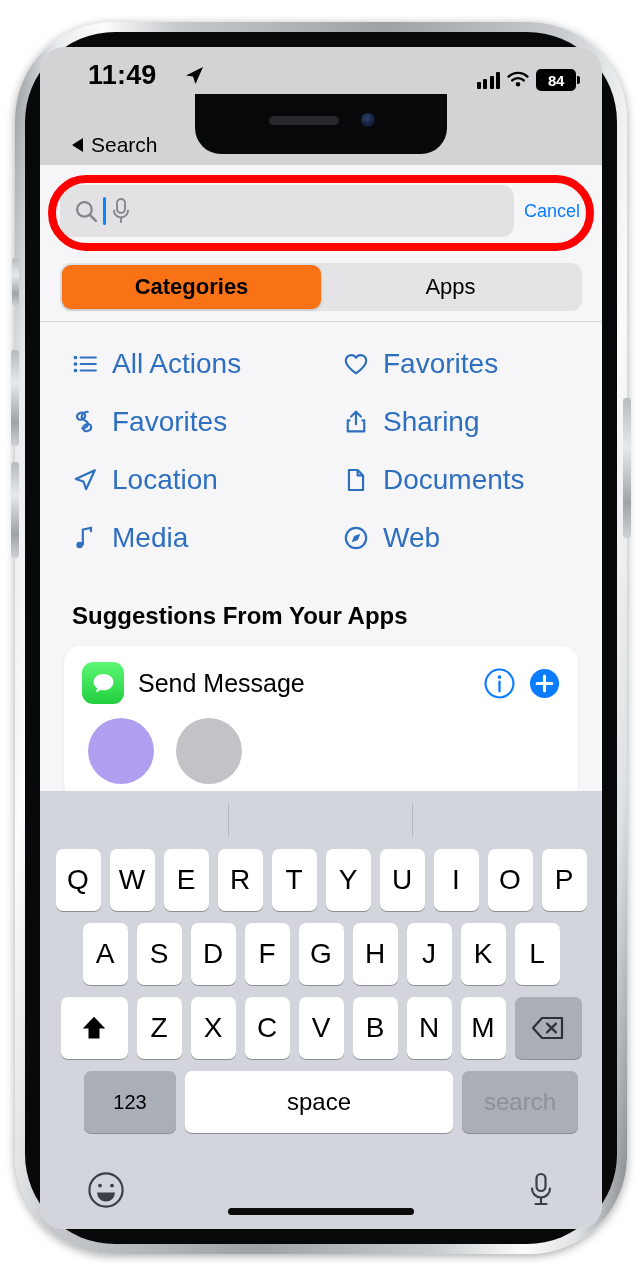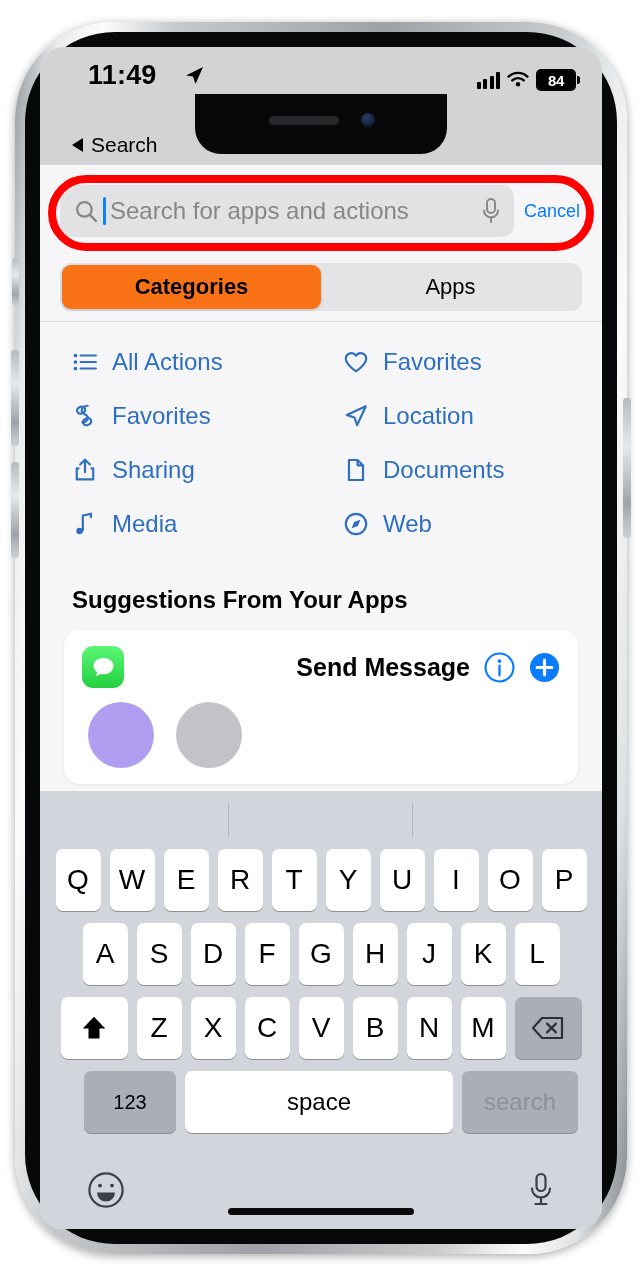--- a/index.html
+++ b/index.html
@@ -152,41 +152,41 @@
   }
   #divider-top { height:1px; background:#d9d9dc; margin: 0 0 0 0; }
   #cat-grid {
     padding: 26px 0 0 0;
     display:grid; grid-template-columns: 1fr 1fr; row-gap: 26px;
   }
   .cat {
     display:flex; align-items:center; gap: 14px; padding-left: 32px;
   }
   .cat:nth-child(even) { padding-left: 22px; }
-  .cat-label { font-size: 24px; color:#2e6fc0; }
+  .cat-label { font-size: 28px; color:#2e6fc0; }
   .cat-icon { width:26px; height:26px; flex:none; display:block; }
 
   #sugg-title {
     margin: 48px 0 0 32px; font-size: 24px; font-weight:700; color:#000;
   }
   #sugg-sub {
     margin: 6px 0 0 32px; font-size: 19px; color:#8c8c90;
   }
 
   #card {
     margin: 16px 24px 0 24px; background:#fff; border-radius:16px;
     padding: 16px 18px; box-shadow: 0 1px 3px rgba(0,0,0,.07);
   }
   #card-head { display:flex; align-items:center; gap:14px; }
   #msg-icon {
     width:42px; height:42px; border-radius:11px; flex:none;
     background: linear-gradient(180deg,#5df675,#21cf3e);
     display:flex; align-items:center; justify-content:center;
   }
-  #card-title { flex:1; font-size:25px; font-weight:700; color:#000;text-align:right; }
+  #card-title { flex:1; font-size:25px; font-weight:400; color:#000; }
   .round-btn { width:31px; height:31px; flex:none; }
   #avatar-row { display:flex; gap: 22px; margin: 14px 0 0 6px; }
   .avatar { width:66px; height:66px; border-radius:50%; flex:none; }
 
   
   #keyboard {
     position:absolute; left:0; top:744px; width:562px; height:438px;
     background:#d2d5db; z-index: 20;
   }
   #predictive {
@@ -273,21 +273,20 @@
     </div>
 
     <div id="search-area">
       <div id="search-row">
         <div id="search-field">
           <svg width="25" height="25" viewBox="0 0 24 24">
             <circle cx="10" cy="10" r="7" stroke="#86868b" stroke-width="2.2" fill="none"></circle>
             <path d="M15.2 15.2 L21 21" stroke="#86868b" stroke-width="2.4" stroke-linecap="round"></path>
           </svg>
           <div id="search-caret"></div>
-          <div id="search-placeholder">Search for apps and actions</div>
           <svg width="22" height="30" viewBox="0 0 22 30">
             <rect x="7" y="3" width="8" height="14" rx="4" stroke="#86868b" stroke-width="1.9" fill="none"></rect>
             <path d="M4 14.5a7 7 0 0014 0" stroke="#86868b" stroke-width="1.9" fill="none" stroke-linecap="round"></path>
             <path d="M11 21.5 L11 26" stroke="#86868b" stroke-width="1.9" stroke-linecap="round"></path>
           </svg>
         </div>
         <div id="cancel-btn">Cancel</div>
       </div>
     </div>
     <div id="annotation-ring"></div>
@@ -325,32 +324,32 @@
           <svg class="cat-icon" viewBox="0 0 24 24">
             <path d="M14.5 2.5c-3.4 0-5.6 2.3-5.6 4.6 0 3.4 5.8 3.3 5.8 6.5 0 2.2-2.1 4.3-5.2 4.3" stroke="#2e6fc0" stroke-width="2" fill="none" stroke-linecap="round"></path>
             <rect x="4.6" y="3.6" width="7.6" height="6" rx="3" transform="rotate(-22 8.4 6.6)" stroke="#2e6fc0" stroke-width="2" fill="none"></rect>
             <rect x="10.2" y="14.2" width="7.6" height="6" rx="3" transform="rotate(-22 14 17.2)" stroke="#2e6fc0" stroke-width="2" fill="none"></rect>
           </svg>
           <span class="cat-label">Favorites</span>
         </div>
 
         <div class="cat">
           <svg class="cat-icon" viewBox="0 0 24 24">
-            <path d="M21 3 L3.5 11 L10.6 13.4 L13 20.5 Z" stroke="#2e6fc0" stroke-width="2" fill="none" stroke-linejoin="round"></path>
-          </svg>
-          <span class="cat-label">Location</span>
-        </div>
-
-        <div class="cat">
-          <svg class="cat-icon" viewBox="0 0 24 24">
             <path d="M12 2.5 L12 14" stroke="#2e6fc0" stroke-width="2" stroke-linecap="round"></path>
             <path d="M7.5 7 L12 2.5 L16.5 7" stroke="#2e6fc0" stroke-width="2" fill="none" stroke-linecap="round" stroke-linejoin="round"></path>
             <path d="M6 10.5H4.4v10.2h15.2V10.5H18" stroke="#2e6fc0" stroke-width="2" fill="none" stroke-linecap="round" stroke-linejoin="round"></path>
           </svg>
           <span class="cat-label">Sharing</span>
+        </div>
+
+        <div class="cat">
+          <svg class="cat-icon" viewBox="0 0 24 24">
+            <path d="M21 3 L3.5 11 L10.6 13.4 L13 20.5 Z" stroke="#2e6fc0" stroke-width="2" fill="none" stroke-linejoin="round"></path>
+          </svg>
+          <span class="cat-label">Location</span>
         </div>
 
         <div class="cat">
           <svg class="cat-icon" viewBox="0 0 24 24">
             <path d="M5.5 2.8h8l5 5v13.4h-13z" stroke="#2e6fc0" stroke-width="2" fill="none" stroke-linejoin="round"></path>
             <path d="M13.5 2.8v5h5" stroke="#2e6fc0" stroke-width="2" fill="none" stroke-linejoin="round"></path>
           </svg>
           <span class="cat-label">Documents</span>
         </div>
 

